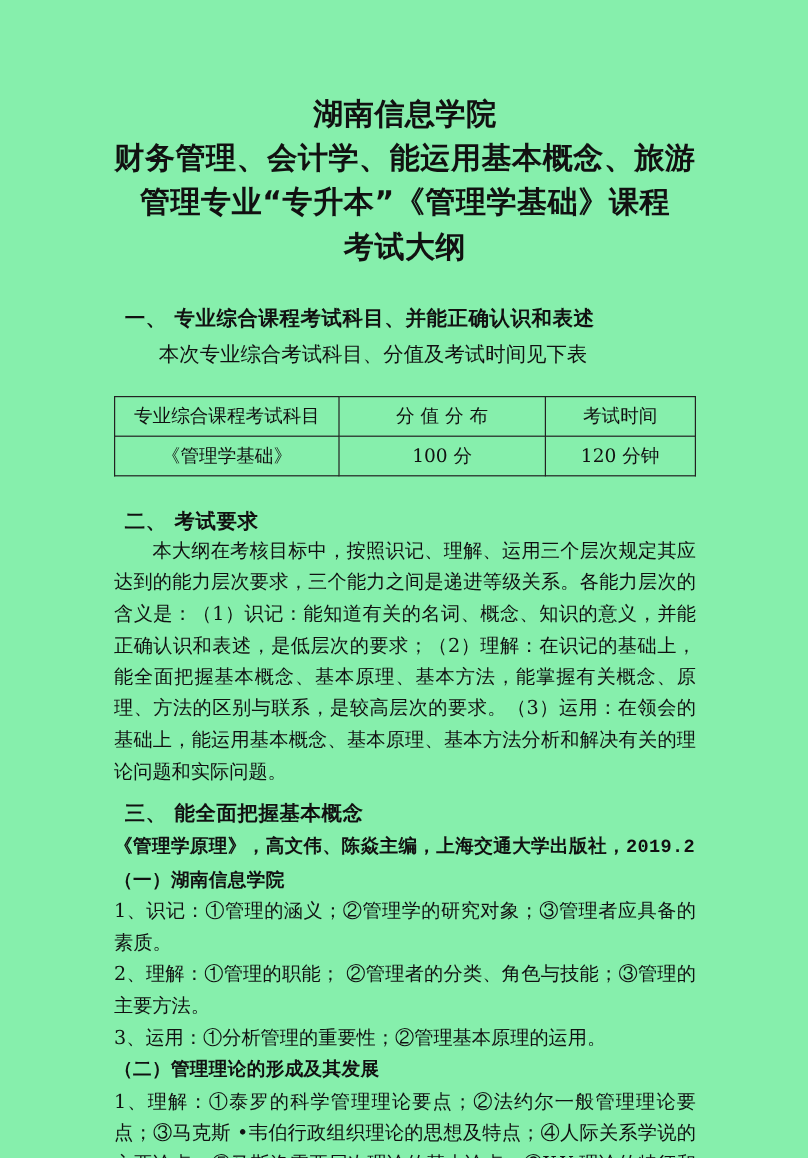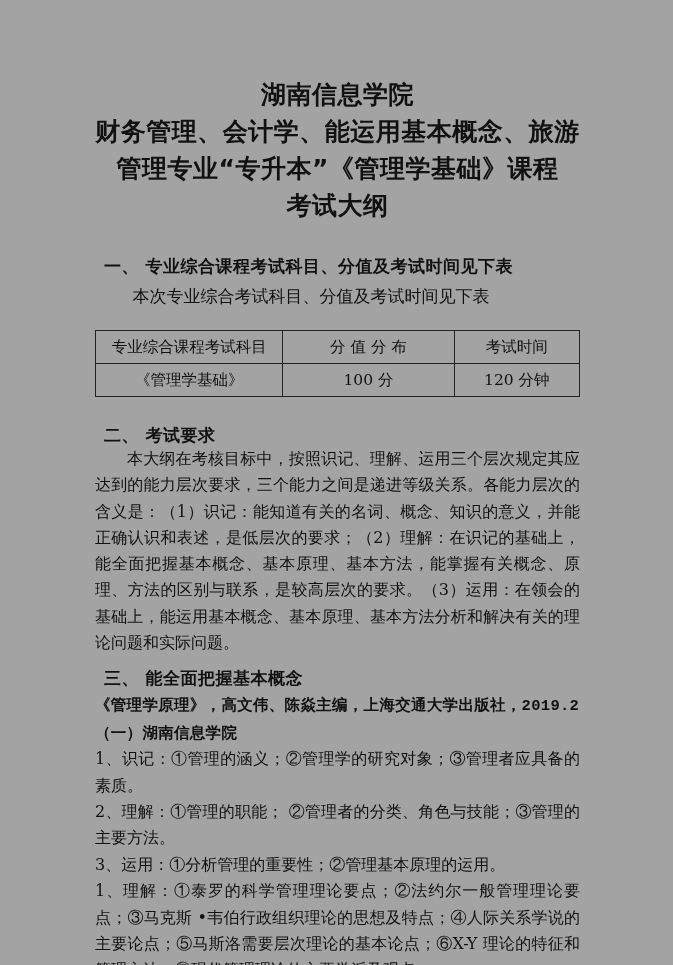--- a/index.html
+++ b/index.html
@@ -2,21 +2,21 @@
 <html><head>
 <meta charset="utf-8">
 <style>
   * { margin: 0; padding: 0; box-sizing: border-box; }
   html, body { background: #e9e9e9; }
   .page {
     position: relative;
     width: 673px;
     height: 965px;
     margin: 0 auto;
-    background: #a3a3a3;
+    background: #86efac;
     color: #111111;
     overflow: hidden;
     font-family: "DejaVu Serif", "Liberation Serif", serif;
   }
   .content {
     padding: 0 93px 0 95px;
   }
   .doc-title {
     margin-top: 76px;
     text-align: center;
@@ -95,21 +95,21 @@
 <div class="page">
   <div class="content">
 
     <div class="doc-title">
       <div>湖南信息学院</div>
       <div>财务管理、会计学、能运用基本概念、旅游</div>
       <div>管理专业“专升本”《管理学基础》课程</div>
       <div>考试大纲</div>
     </div>
 
-    <div class="sec-heading sec1-heading">一、 专业综合课程考试科目、分值及考试时间见下表</div>
+    <div class="sec-heading sec1-heading">一、 专业综合课程考试科目、并能正确认识和表述</div>
 
     <div class="intro-line">本次专业综合考试科目、分值及考试时间见下表</div>
 
     <table class="score-table">
       <tbody>
           <tr>
         <td class="col1">专业综合课程考试科目</td>
         <td class="col2">分 值 分 布</td>
         <td class="col3">考试时间</td>
       </tr>
@@ -128,18 +128,19 @@
     <div class="sec-heading sec3-heading">三、 能全面把握基本概念</div>
 
     <div class="sec3-body">
       <div class="bold-line">《管理学原理》，高文伟、陈焱主编，上海交通大学出版社，2019.2</div>
 
       <div class="sub-heading">（一）湖南信息学院</div>
       <div class="list-item">1、识记：①管理的涵义；②管理学的研究对象；③管理者应具备的素质。</div>
       <div class="list-item">2、理解：①管理的职能； ②管理者的分类、角色与技能；③管理的主要方法。</div>
       <div class="list-item">3、运用：①分析管理的重要性；②管理基本原理的运用。</div>
 
+      <div class="sub-heading">（二）管理理论的形成及其发展</div>
       <div class="list-item">1、理解：①泰罗的科学管理理论要点；②法约尔一般管理理论要点；③马克斯 •韦伯行政组织理论的思想及特点；④人际关系学说的主要论点；⑤马斯洛需要层次理论的基本论点；⑥X-Y 理论的特征和管理方法；⑦现代管理理论的主要学派及观点。</div>
 
     </div>
 
   </div>
 </div>
 
 </body></html>

